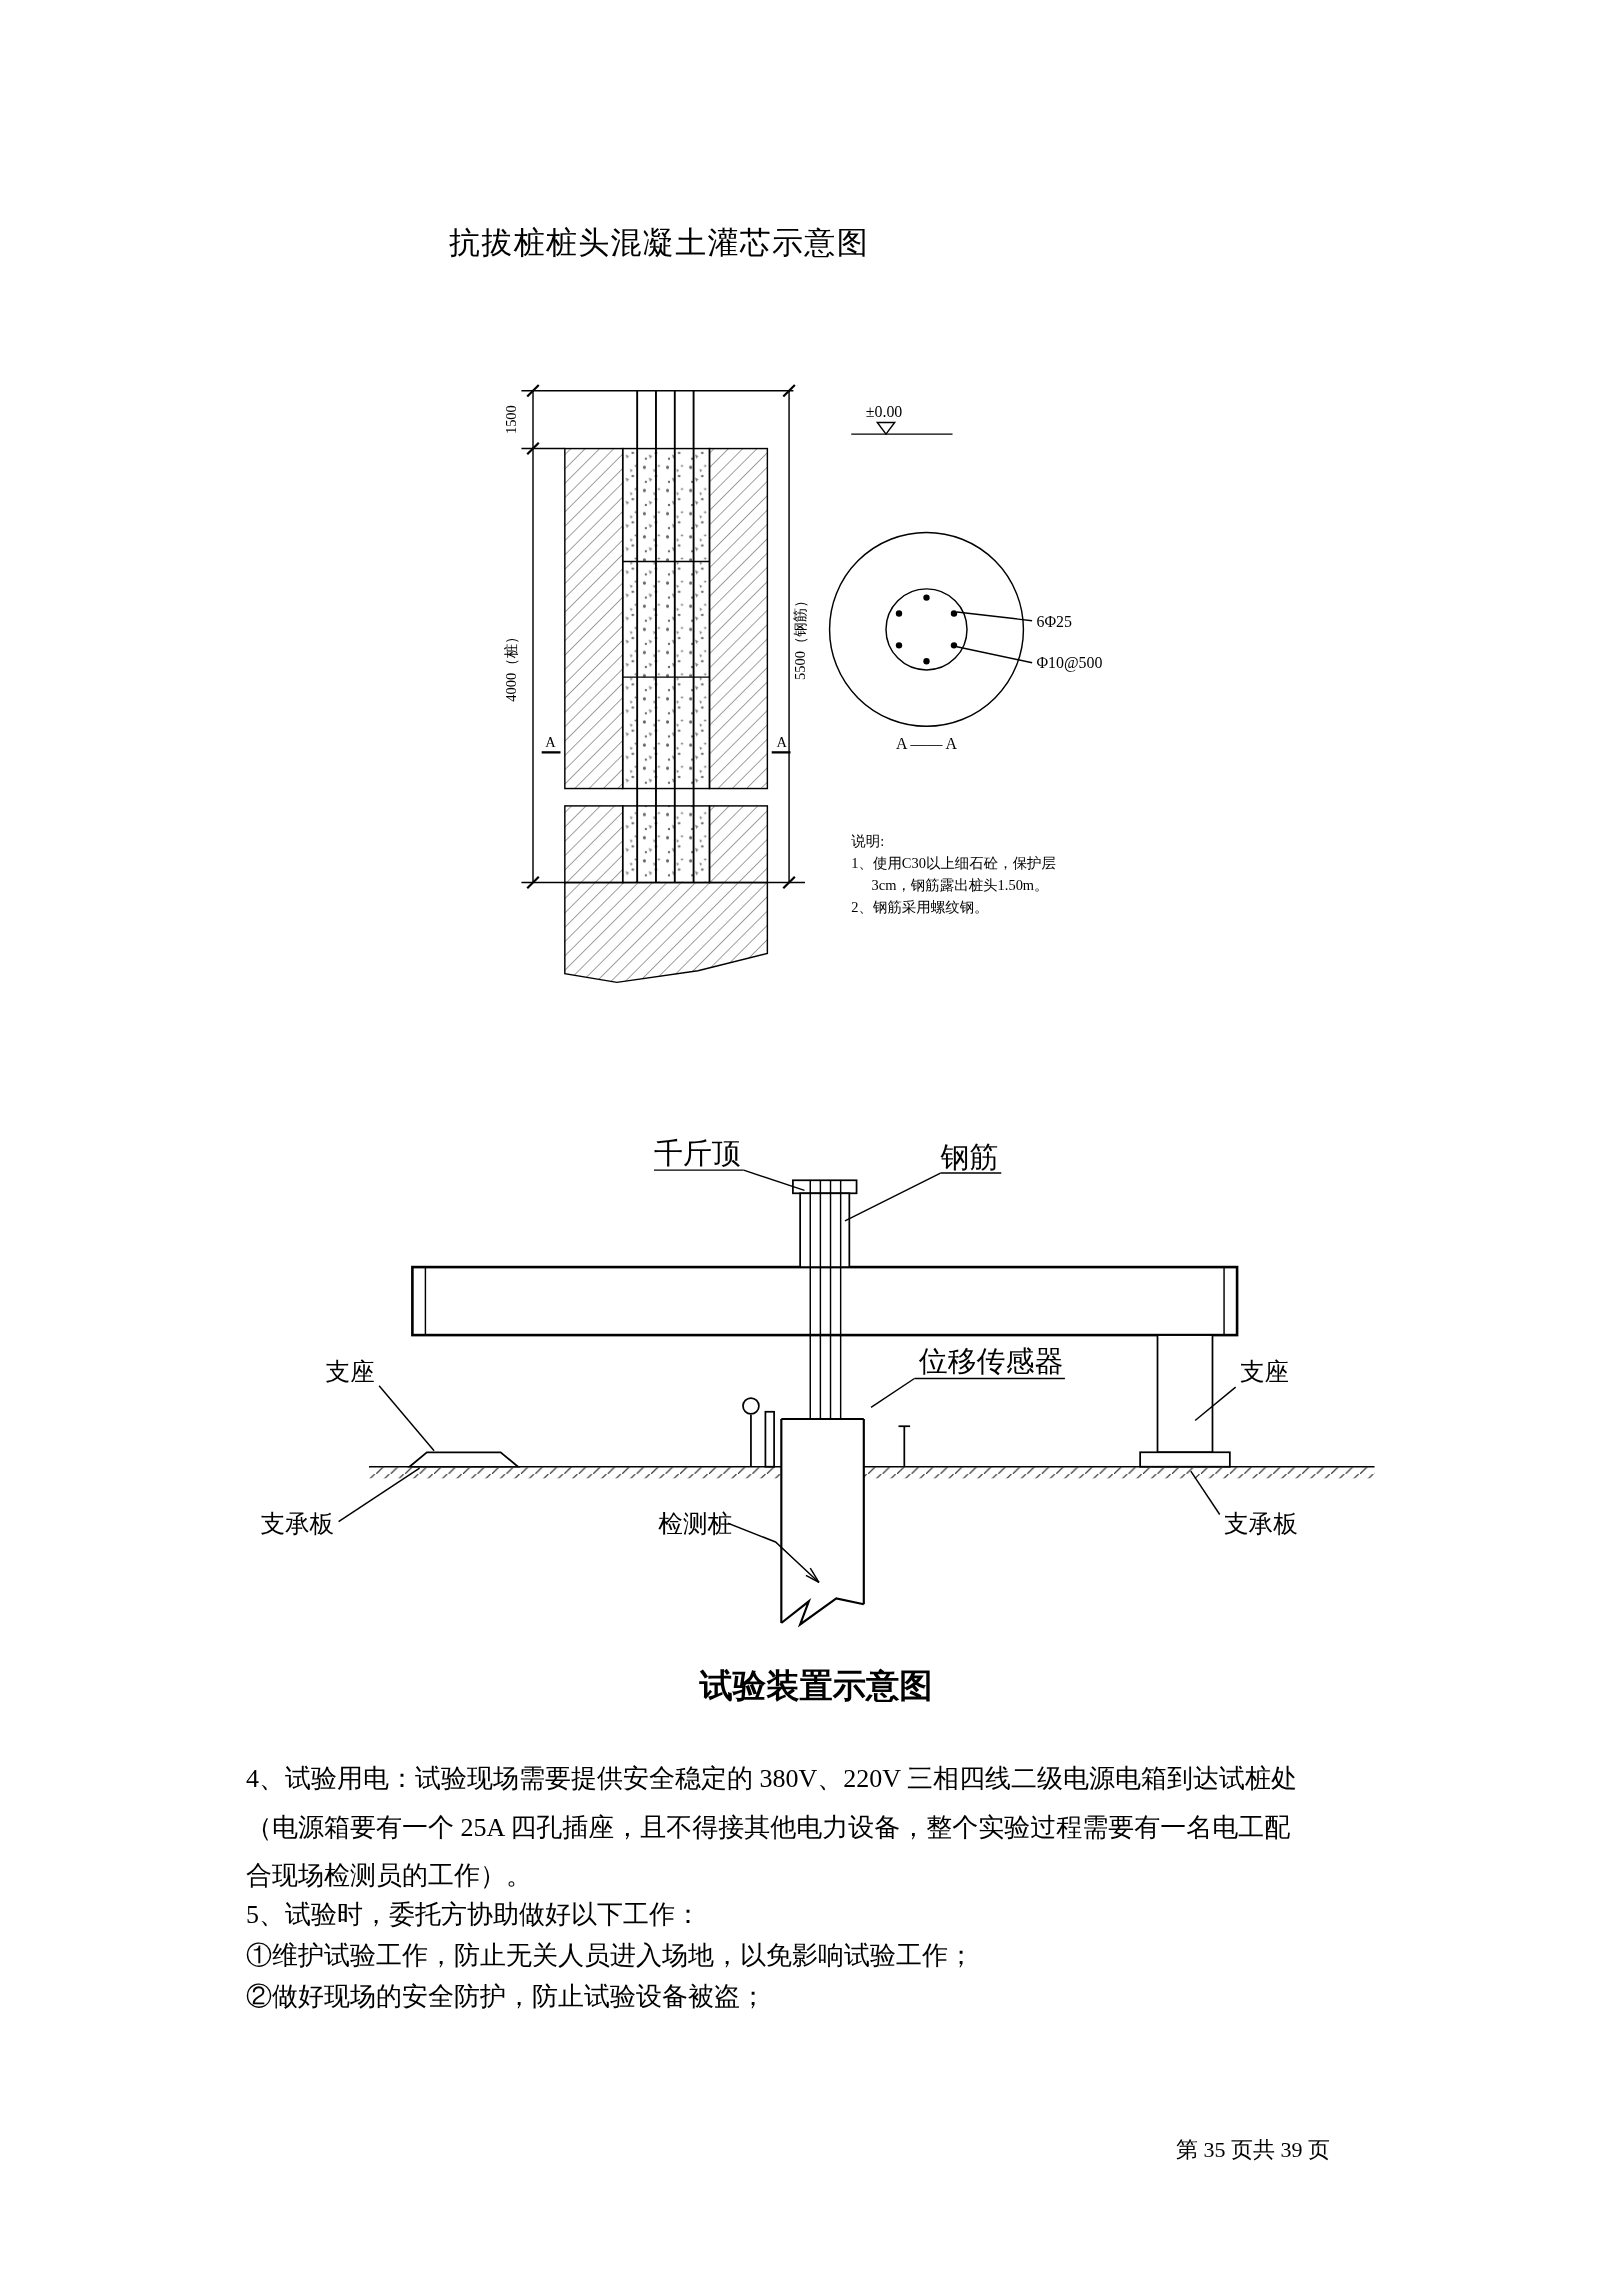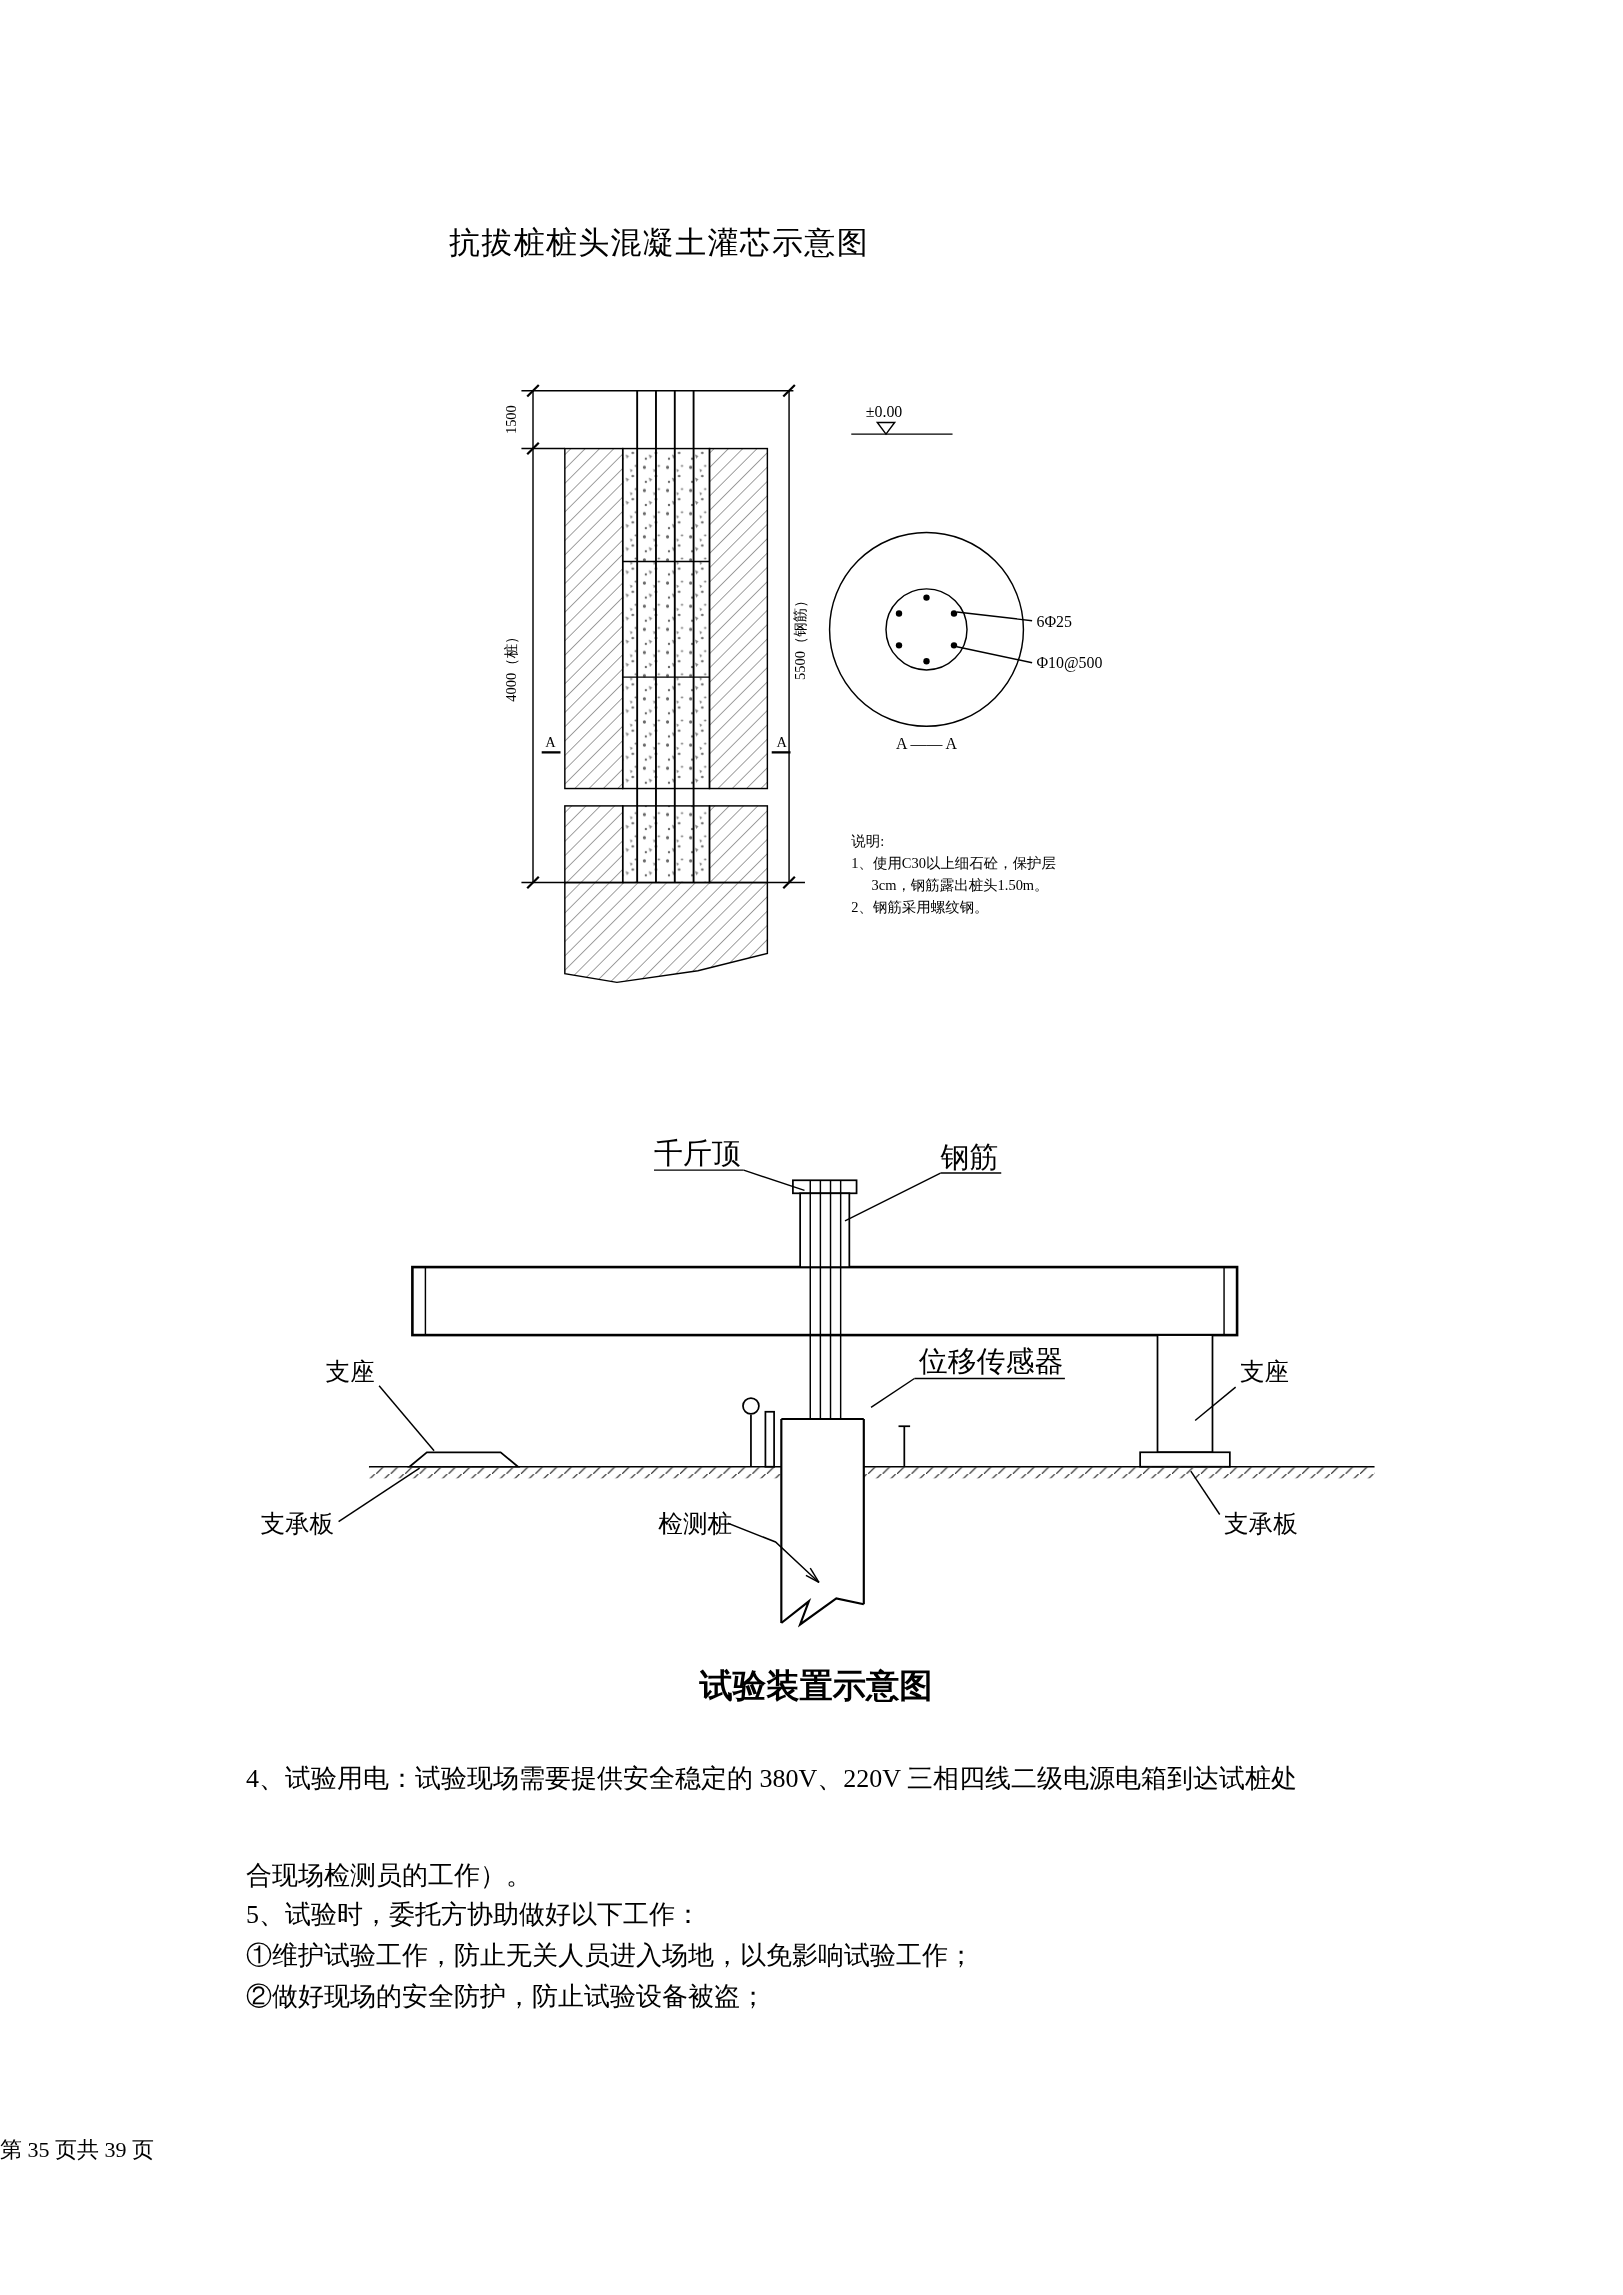--- a/index.html
+++ b/index.html
@@ -10,21 +10,21 @@
   }
   .abs { position:absolute; }
   .page-title {
     top:222px; left:0; width:1318px; text-align:center;
     font-size:31px; letter-spacing:1.3px;
   }
   .body-line {
     left:246px; width:1178px; font-size:26px; white-space:nowrap;margin-top:24px;
   }
   .page-footer {
-    top:2135px; left:0; width:1330px; text-align:left; font-size:22px;
+    top:2135px; left:0; width:1330px; text-align:right; font-size:22px;
   }
   svg text { font-family:"Liberation Serif", serif; }
 </style>
 </head>
 <body>
 
 <div class="abs" style="left:0;top:0;width:1623px;height:2295px;">
 
   <div class="abs page-title">抗拔桩桩头混凝土灌芯示意图</div>
 
@@ -200,20 +200,21 @@
         <text x="687" y="178">支座</text>
         <text x="10" y="283">支承板</text>
         <text x="676" y="283">支承板</text>
         <text x="285" y="283">检测桩</text>
       </g>
       <text x="394" y="397" text-anchor="middle" font-size="23" font-weight="bold">试验装置示意图</text>
     </g>
   </svg>
 
   <div class="abs body-line" style="top:1737px;">4、试验用电：试验现场需要提供安全稳定的 380V、220V 三相四线二级电源电箱到达试桩处</div>
+  <div class="abs body-line" style="top:1786px;">（电源箱要有一个 25A 四孔插座，且不得接其他电力设备，整个实验过程需要有一名电工配</div>
   <div class="abs body-line" style="top:1834px;">合现场检测员的工作）。</div>
   <div class="abs body-line" style="top:1873px;">5、试验时，委托方协助做好以下工作：</div>
   <div class="abs body-line" style="top:1955px;">②做好现场的安全防护，防止试验设备被盗；</div>
   <div class="abs body-line" style="top:1914px;">①维护试验工作，防止无关人员进入场地，以免影响试验工作；</div>
 
   <div class="abs page-footer">第 35 页共 39 页</div>
 
 </div>
 
 

